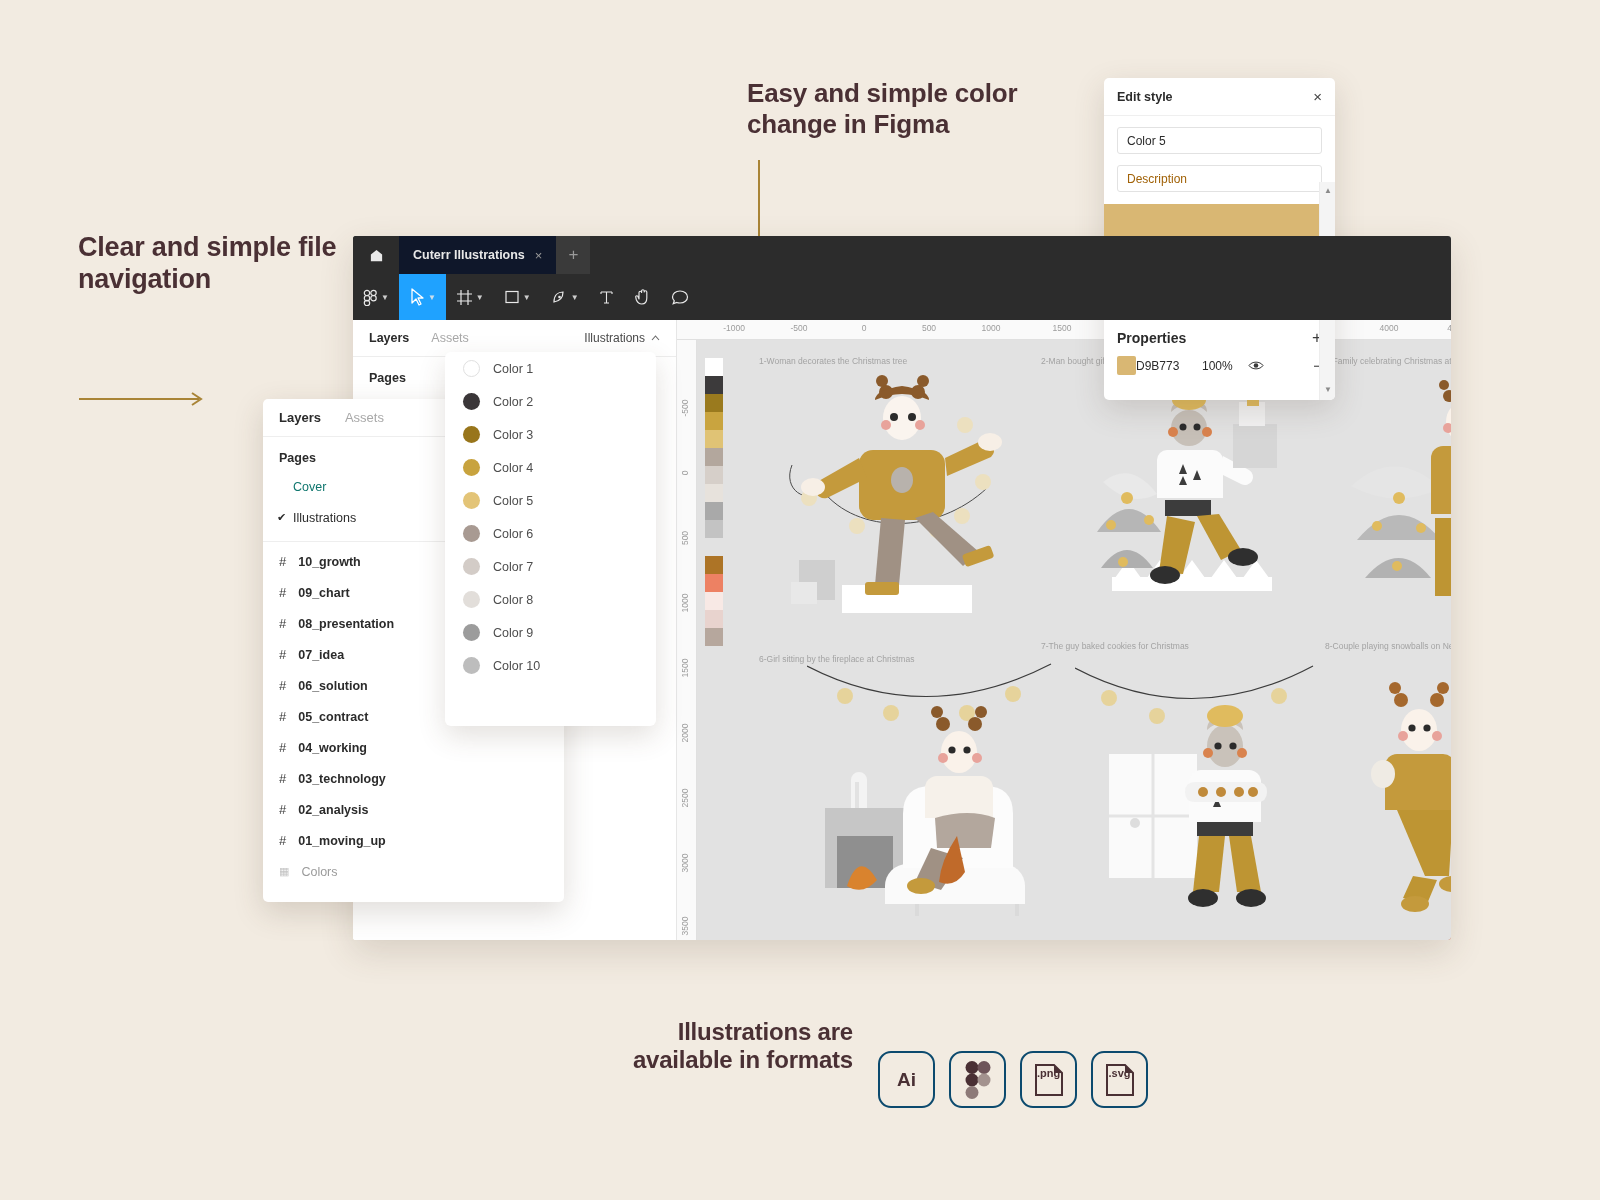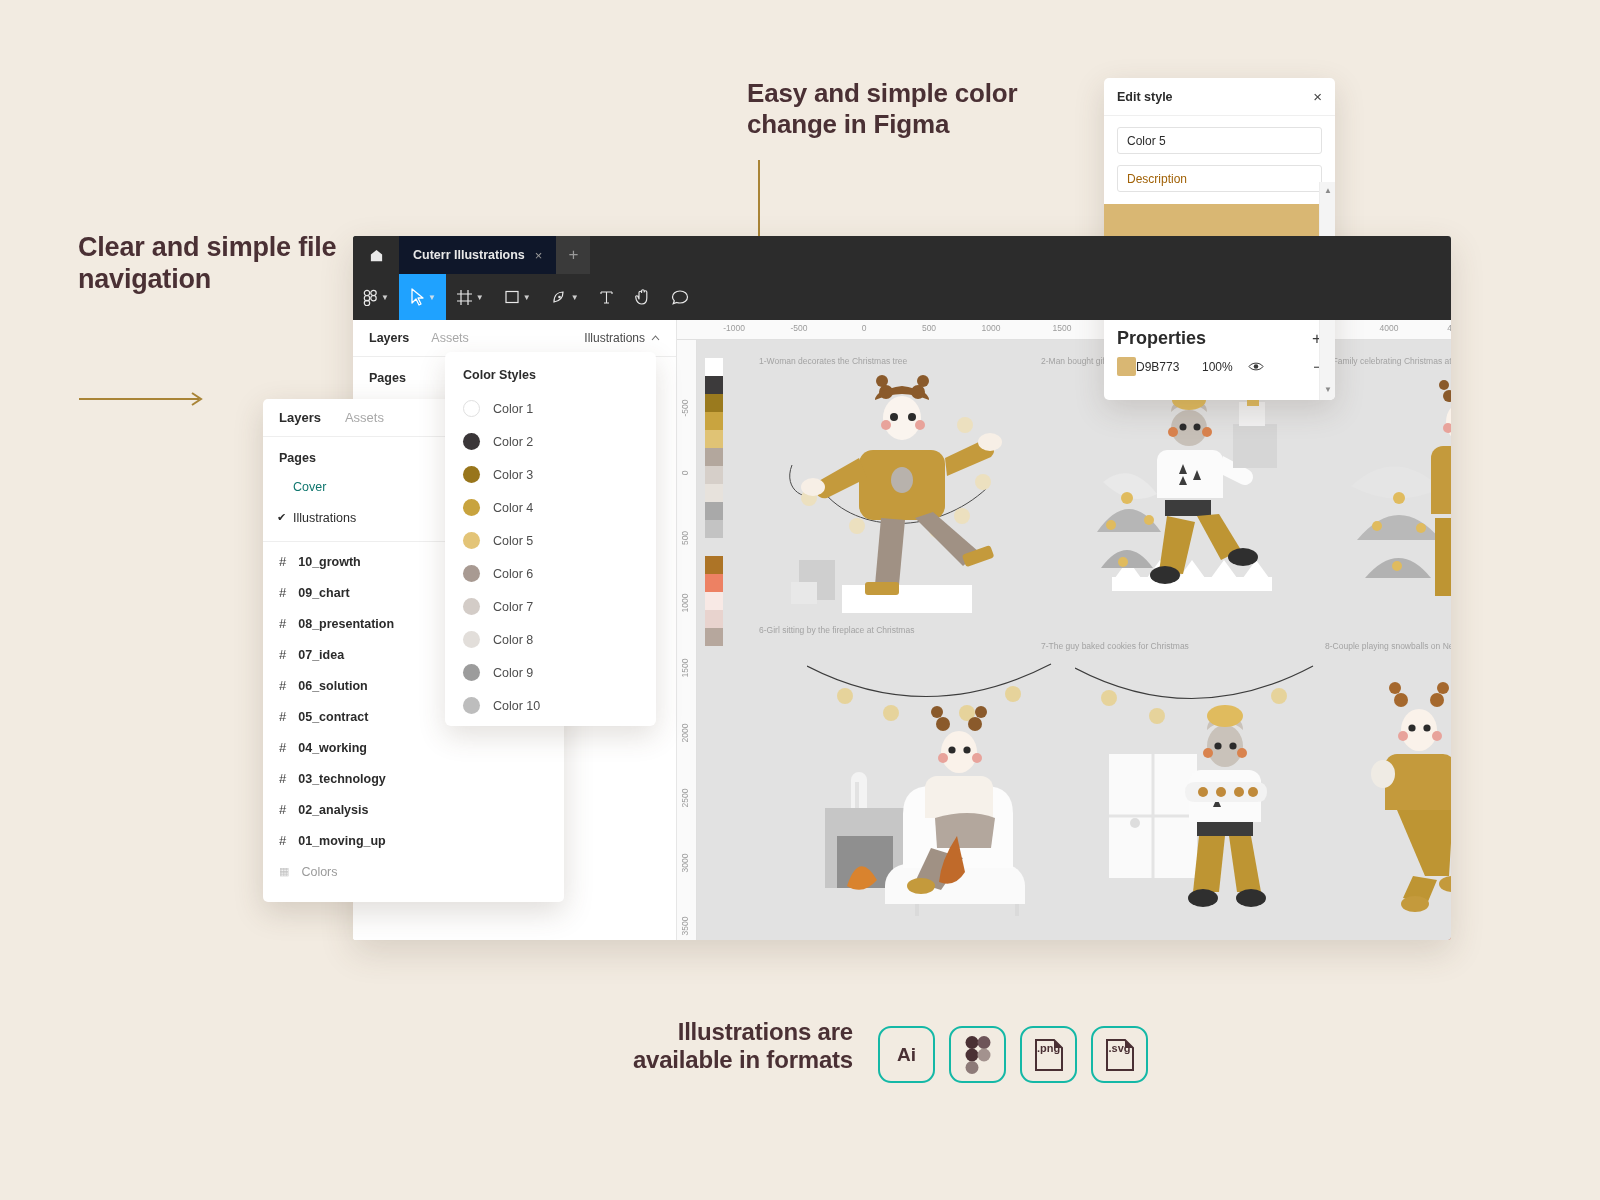--- a/index.html
+++ b/index.html
@@ -23,23 +23,23 @@
   #promo-top   { left: 747px; top: 78px;  font-size: 26px; width: 330px; }
   #promo-bottom{ left: 578px; top: 1018px; font-size: 24px; width: 275px; text-align: right; }
 
   
   .arrow-right { position: absolute; left: 79px; top: 392px; width: 128px; height: 14px; }
   .arrow-down  { position: absolute; left: 748px; top: 160px; width: 22px; height: 232px; }
 
   
   .formats { position: absolute; left: 878px; top: 1026px; display: flex; gap: 14px; }
   .fmt {
-    width: 57px; height: 57px; border: 2px solid #14b8a6; border-radius: 13px;
+    width: 57px; height: 57px; border: 2px solid #0c4a6e; border-radius: 13px;
     display: flex; align-items: center; justify-content: center;
-    color: #4A3034; font-weight: 700; font-size: 19px;
+    color: #4A3034; font-weight: 700; font-size: 19px; margin-top: 25px;
   }
   .fmt .doc { position: relative; width: 30px; height: 34px; }
   .fmt .doc svg { position: absolute; inset: 0; }
   .fmt .doc span { position: absolute; bottom: 18px; left: 0; right: 0; text-align: center; font-size: 11px; font-weight: 700; }
 
   
   #figma-window {
     position: absolute; left: 353px; top: 236px; width: 1098px; height: 704px;
     background: #ffffff; border-radius: 3px;
     box-shadow: 0 12px 34px rgba(80,60,45,.16);
@@ -153,21 +153,21 @@
   .es-title { font-size: 12.5px; font-weight: 700; color: #2B2B2B; }
   .es-close { color: #444; font-size: 15px; line-height: 1; }
   .es-field {
     margin: 11px 13px 0; height: 27px; border: 1px solid #E2E2E2; border-radius: 3px;
     display: flex; align-items: center; padding: 0 9px; font-size: 12px; color: #2B2B2B;
   }
   .es-field.ph { color: #a16207; }
   .es-preview { margin: 12px 0 0; height: 110px; }
   .es-props { display: flex; align-items: center; justify-content: space-between;
               padding: 14px 13px 6px; }
-  .es-props .lbl { font-size: 18px; font-weight: 700; color: #2B2B2B; }
+  .es-props .lbl { font-size: 14px; font-weight: 700; color: #2B2B2B; }
   .es-prop-row { display: flex; align-items: center; padding: 2px 13px 0; gap: 0; }
   .es-prop-row .sw { width: 19px; height: 19px; border-radius: 2px; flex: none; }
   .es-prop-row .hex { font-size: 12px; color: #2B2B2B; width: 66px; }
   .es-prop-row .op  { font-size: 12px; color: #2B2B2B; width: 46px; }
   .scroll-rail { position: absolute; right: 0; top: 104px; width: 16px; bottom: 0;
                  background: #F4F4F4; border-left: 1px solid #EDEDED; }
   .scroll-rail .arw { position: absolute; left: 4px; font-size: 8px; color: #8A8A8A; }
 
   
   svg { display: block; }
@@ -352,21 +352,21 @@
               <div style="background: rgb(237, 129, 99);"></div>
               <div style="background: rgb(248, 233, 229);"></div>
               <div style="background: rgb(232, 211, 206);"></div>
               <div style="background: rgb(182, 167, 157);"></div>
             </div>
 
           <div class="frame-label" style="left:62px; top:16px;">1-Woman decorates the Christmas tree</div>
           <div class="frame-label" style="left:344px; top:16px;">2-Man bought gifts for Christmas</div>
           <div class="frame-label" style="left:628px; top:16px;">3-Family celebrating Christmas at the tree</div>
 
-          <div class="frame-label" style="left:62px; top:285px;text-align:center;">6-Girl sitting by the fireplace at Christmas</div>
+          <div class="frame-label" style="left:62px; top:314px;text-align:center;">6-Girl sitting by the fireplace at Christmas</div>
           <div class="frame-label" style="left:344px; top:301px;">7-The guy baked cookies for Christmas</div>
           <div class="frame-label" style="left:628px; top:301px;">8-Couple playing snowballs on New Year</div>
 
           <svg style="position:absolute;left:90px;top:30px;" width="230" height="260" viewBox="0 0 230 260">
             <rect x="55" y="215" width="130" height="28" fill="#fff"></rect>
             <rect x="12" y="190" width="36" height="40" fill="#CFCFCF"></rect>
             <rect x="4" y="212" width="26" height="22" fill="#E8E8E8"></rect>
             <path d="M5 95 C-5 120 20 135 35 120" stroke="#4A4A4A" stroke-width="1" fill="none"></path>
             <path d="M35 120 C70 165 150 165 200 118" stroke="#4A4A4A" stroke-width="1" fill="none"></path>
             <g fill="#ECE0BF">
@@ -632,21 +632,20 @@
           <span>01_moving_up</span>
         </div>
       </div>
     <div class="lp-layer muted">
       <span class="hash">▦</span>
       <span>Colors</span>
     </div>
   </div>
 
   <div id="color-styles-popover">
-    <div class="cs-title">Color Styles</div>
     <div id="cs-list">
         <div class="cs-row">
           <span class="cs-dot" style="background: rgb(255, 255, 255); border: 1px solid rgb(224, 224, 224);"></span>
           <span>Color 1</span>
         </div>
         <div class="cs-row">
           <span class="cs-dot" style="background: rgb(58, 54, 56);"></span>
           <span>Color 2</span>
         </div>
         <div class="cs-row">

